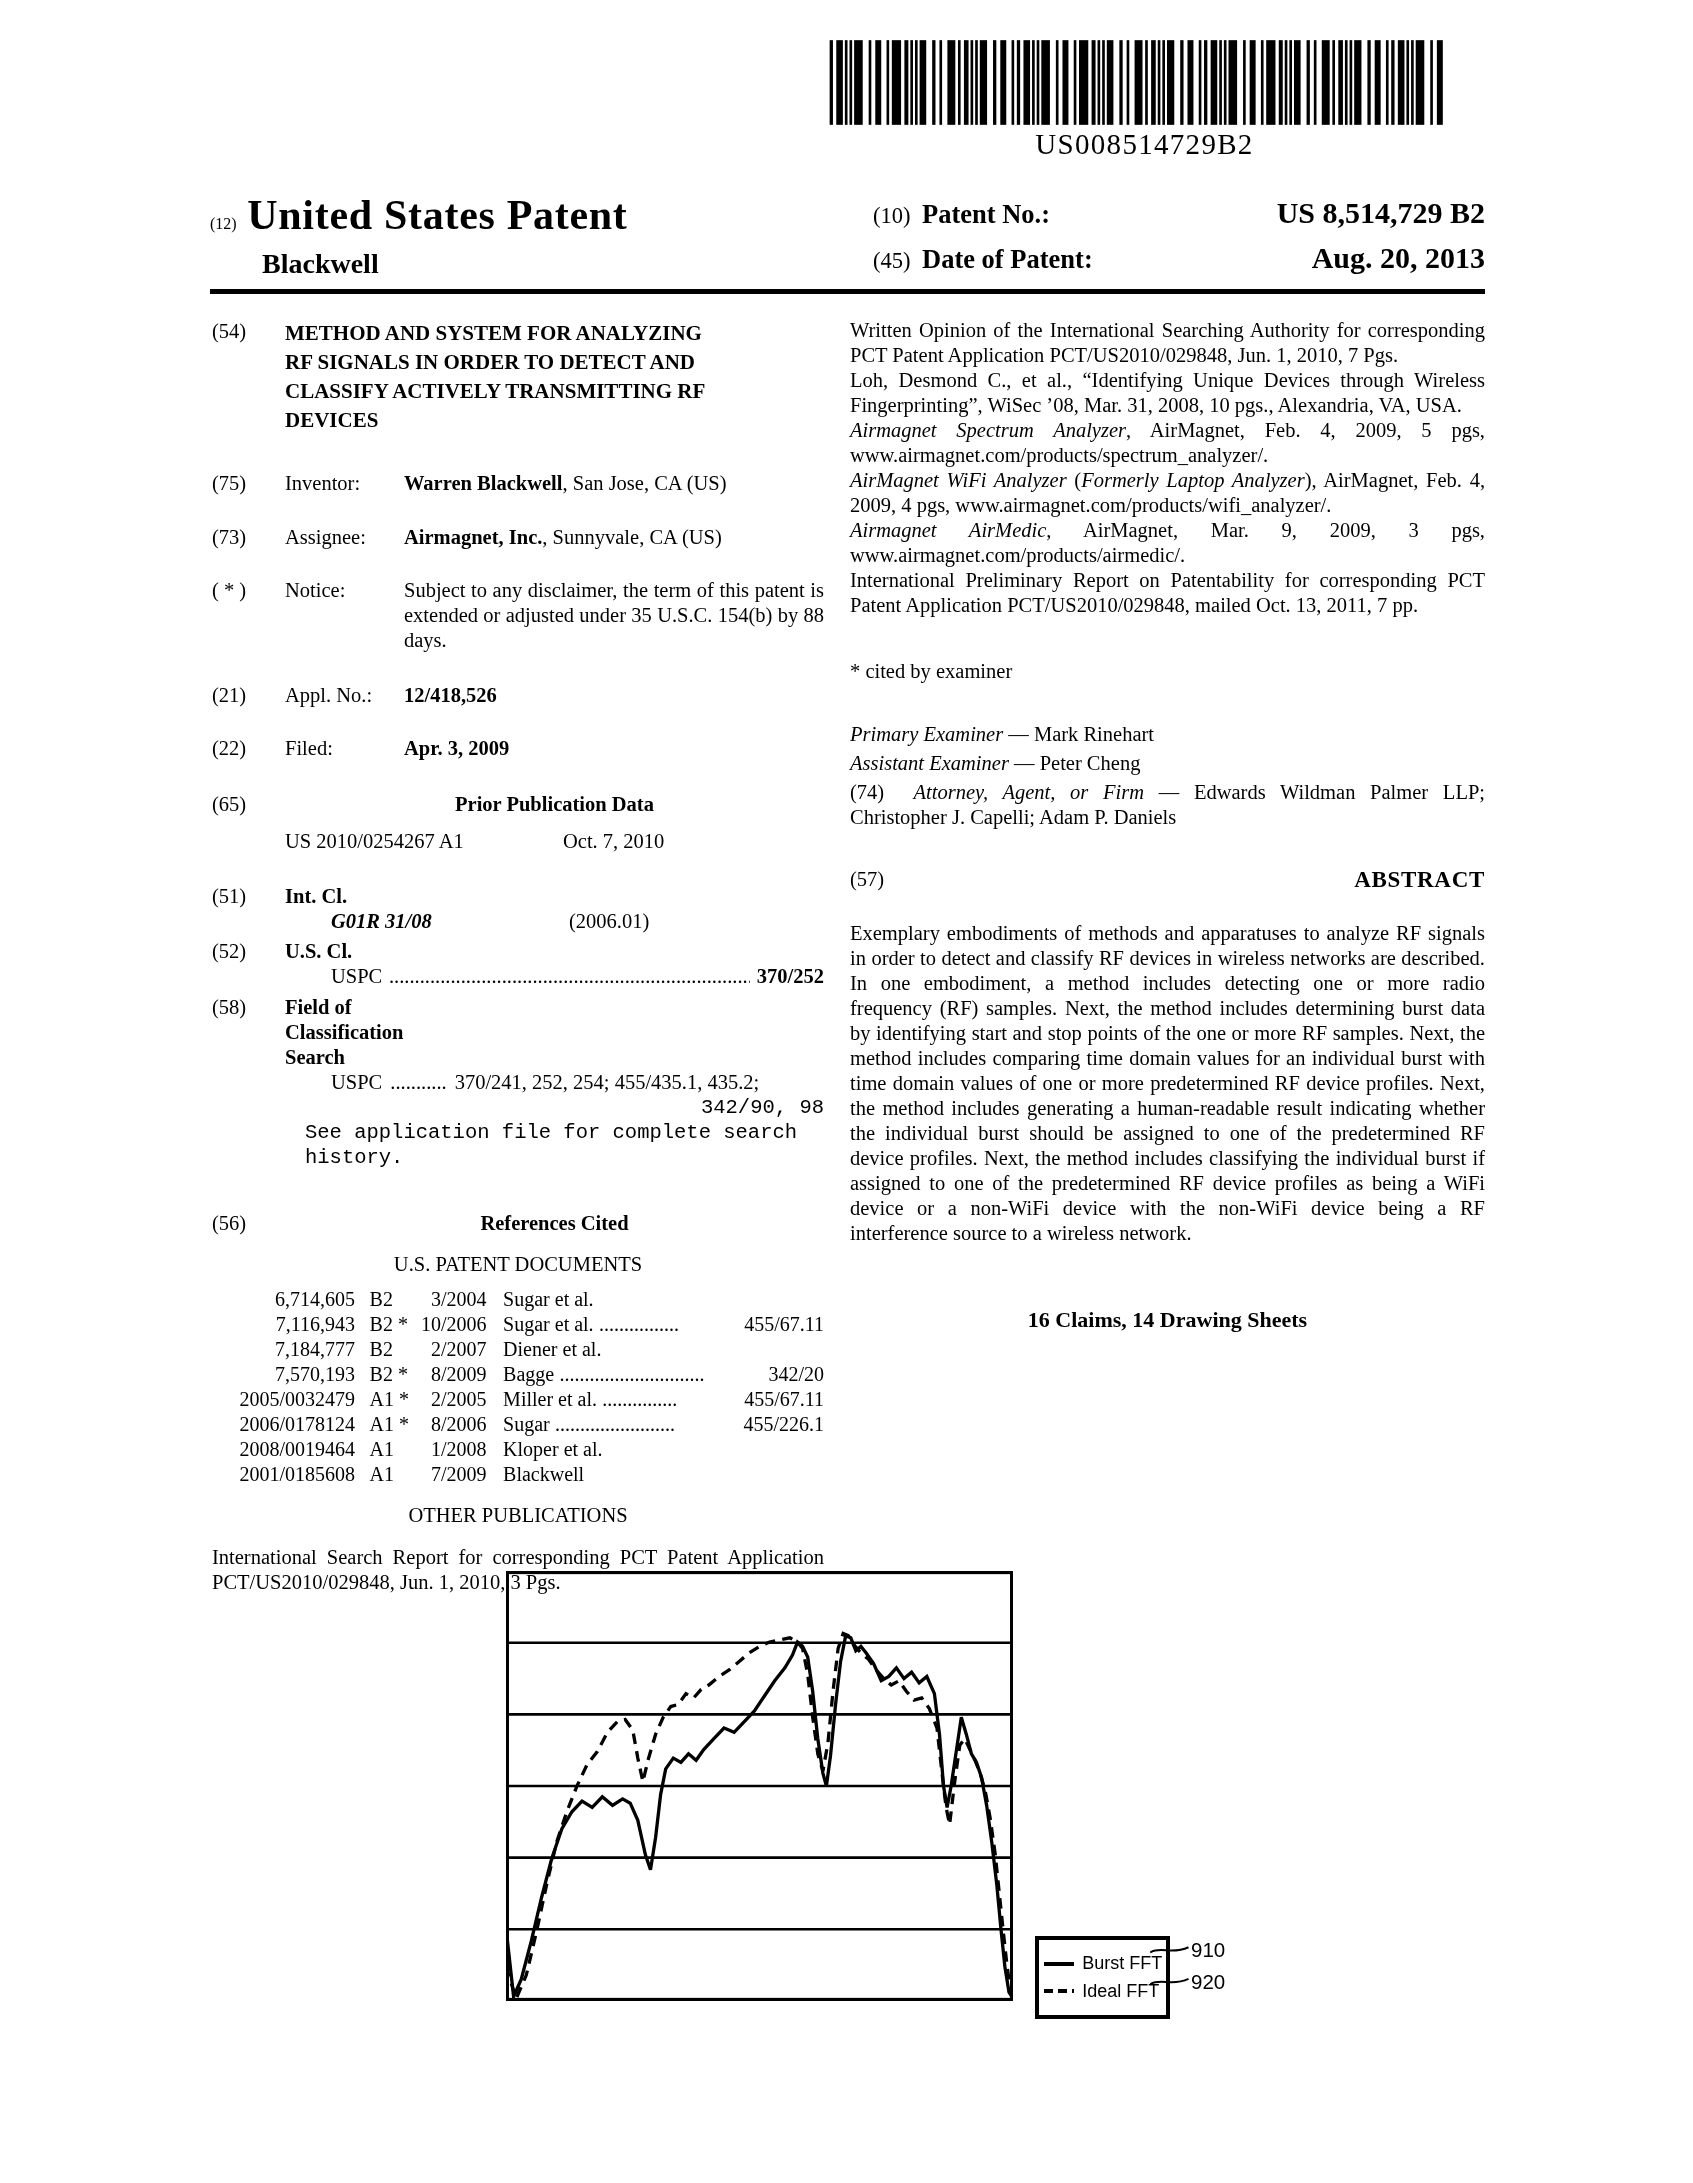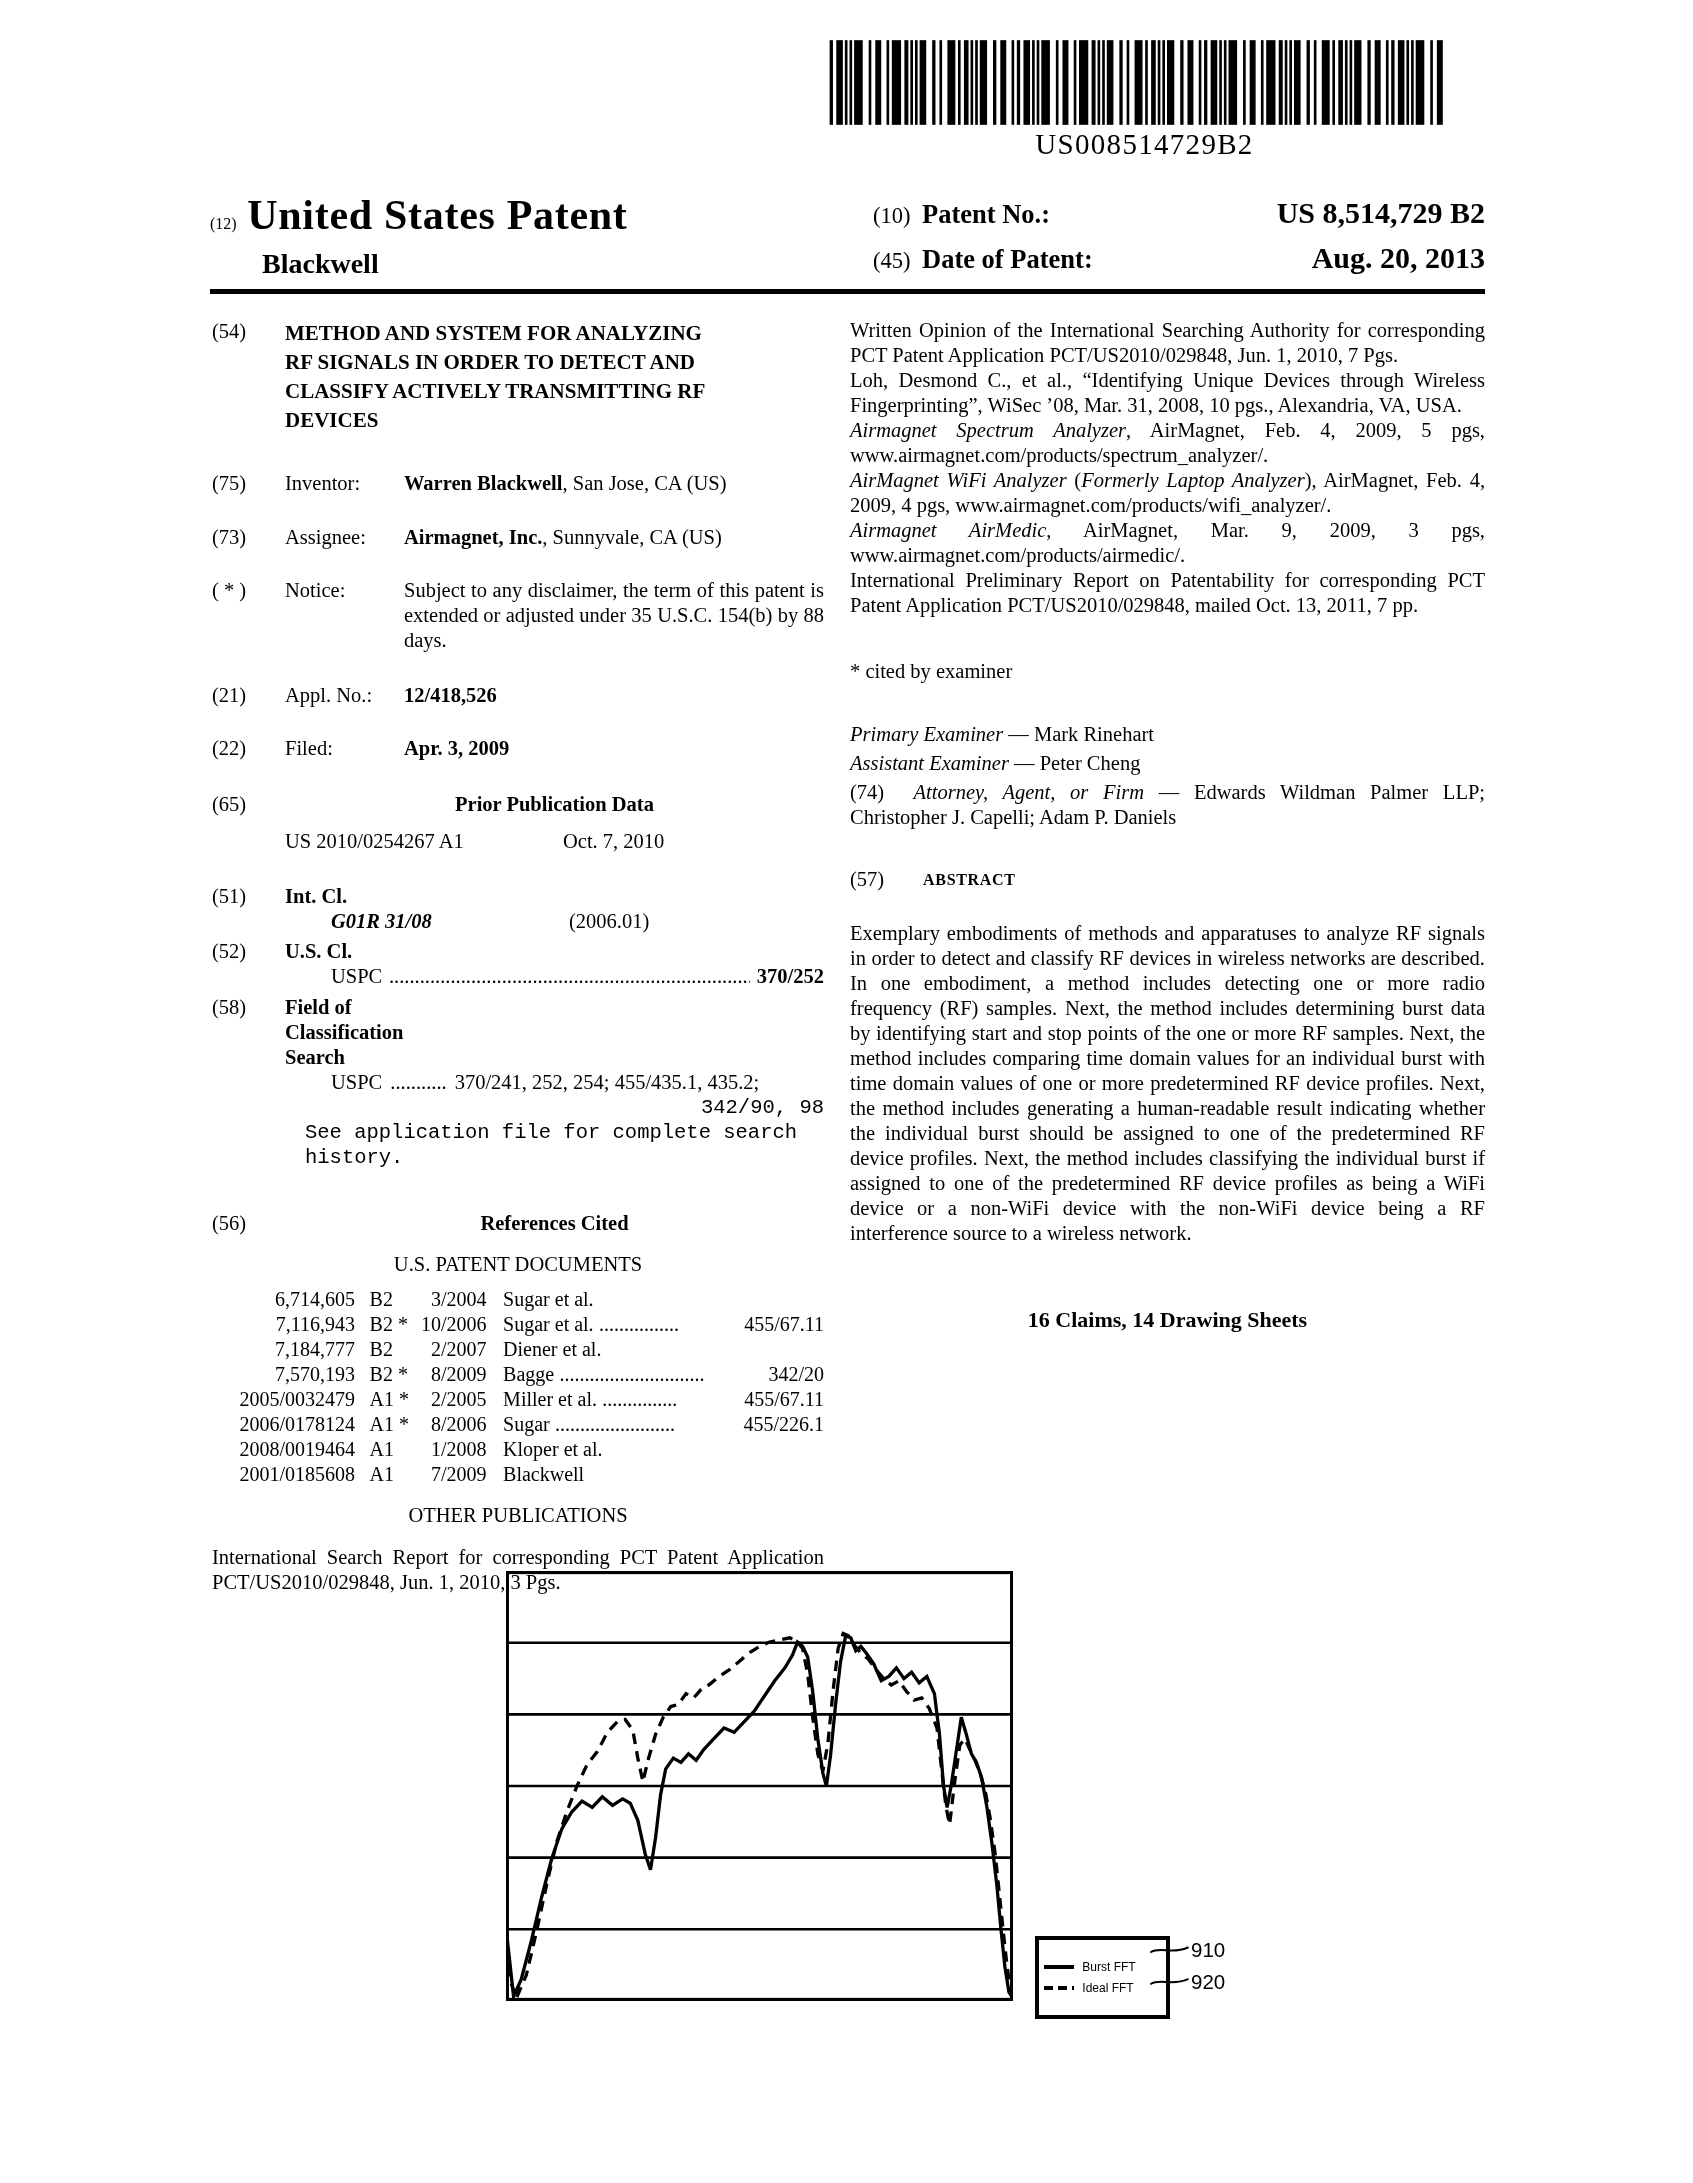--- a/index.html
+++ b/index.html
@@ -47,32 +47,32 @@
   .ref-date{text-align:right;}
   .ref-rest{display:flex;}
   .ref-dots{flex:0 1 auto;overflow:hidden;white-space:nowrap;margin:0 5.3px;}
   .ref-cls{margin-left:auto;white-space:nowrap;}
   
   .pub{text-align:justify;margin:0;}
   .cited{margin-top:41px;}
   .exline{margin-top:4px;}
   .examiners{margin-top:38px;}
   .abs-headrow{display:grid;grid-template-columns:73px 1fr;margin-top:37px;}
-  .abs-head{font-weight:bold;text-align:left;font-size:16px;letter-spacing:0.7px;}
+  .abs-head{font-weight:bold;text-align:right;font-size:23px;letter-spacing:0.7px;}
   .abstract{margin-top:29px;}
   .claims{margin-top:61px;text-align:center;font-weight:bold;font-size:22px;}
   
   .fig-chart{position:absolute;left:506px;top:1571px;}
   .legend-box{position:absolute;left:1035px;top:1936px;width:116px;height:70px;border:4px solid #000;
               display:flex;flex-direction:column;justify-content:center;gap:6.6px;padding:2.6px 5.3px;background:#fff;}
   .legend-row{display:flex;align-items:center;gap:8px;}
   .sw{width:30px;height:4px;flex:0 0 auto;}
   .sw-solid{background:#000;}
   .sw-dashed{background:repeating-linear-gradient(90deg,#000 0 8.6px,transparent 8.6px 14px);}
-  .legend-label{font-family:"Liberation Sans","DejaVu Sans",sans-serif;font-size:12px;white-space:nowrap;}
+  .legend-label{font-family:"Liberation Sans","DejaVu Sans",sans-serif;font-size:18px;white-space:nowrap;}
   .callouts{position:absolute;left:1150px;top:1938px;}
   .co-num{position:absolute;font-family:"Liberation Sans","DejaVu Sans",sans-serif;font-size:20.5px;}
   .co-910{left:41px;top:0px;}
   .co-920{left:41px;top:32px;}
 </style>
 </head>
 <body>
 
 <div class="page">
 

